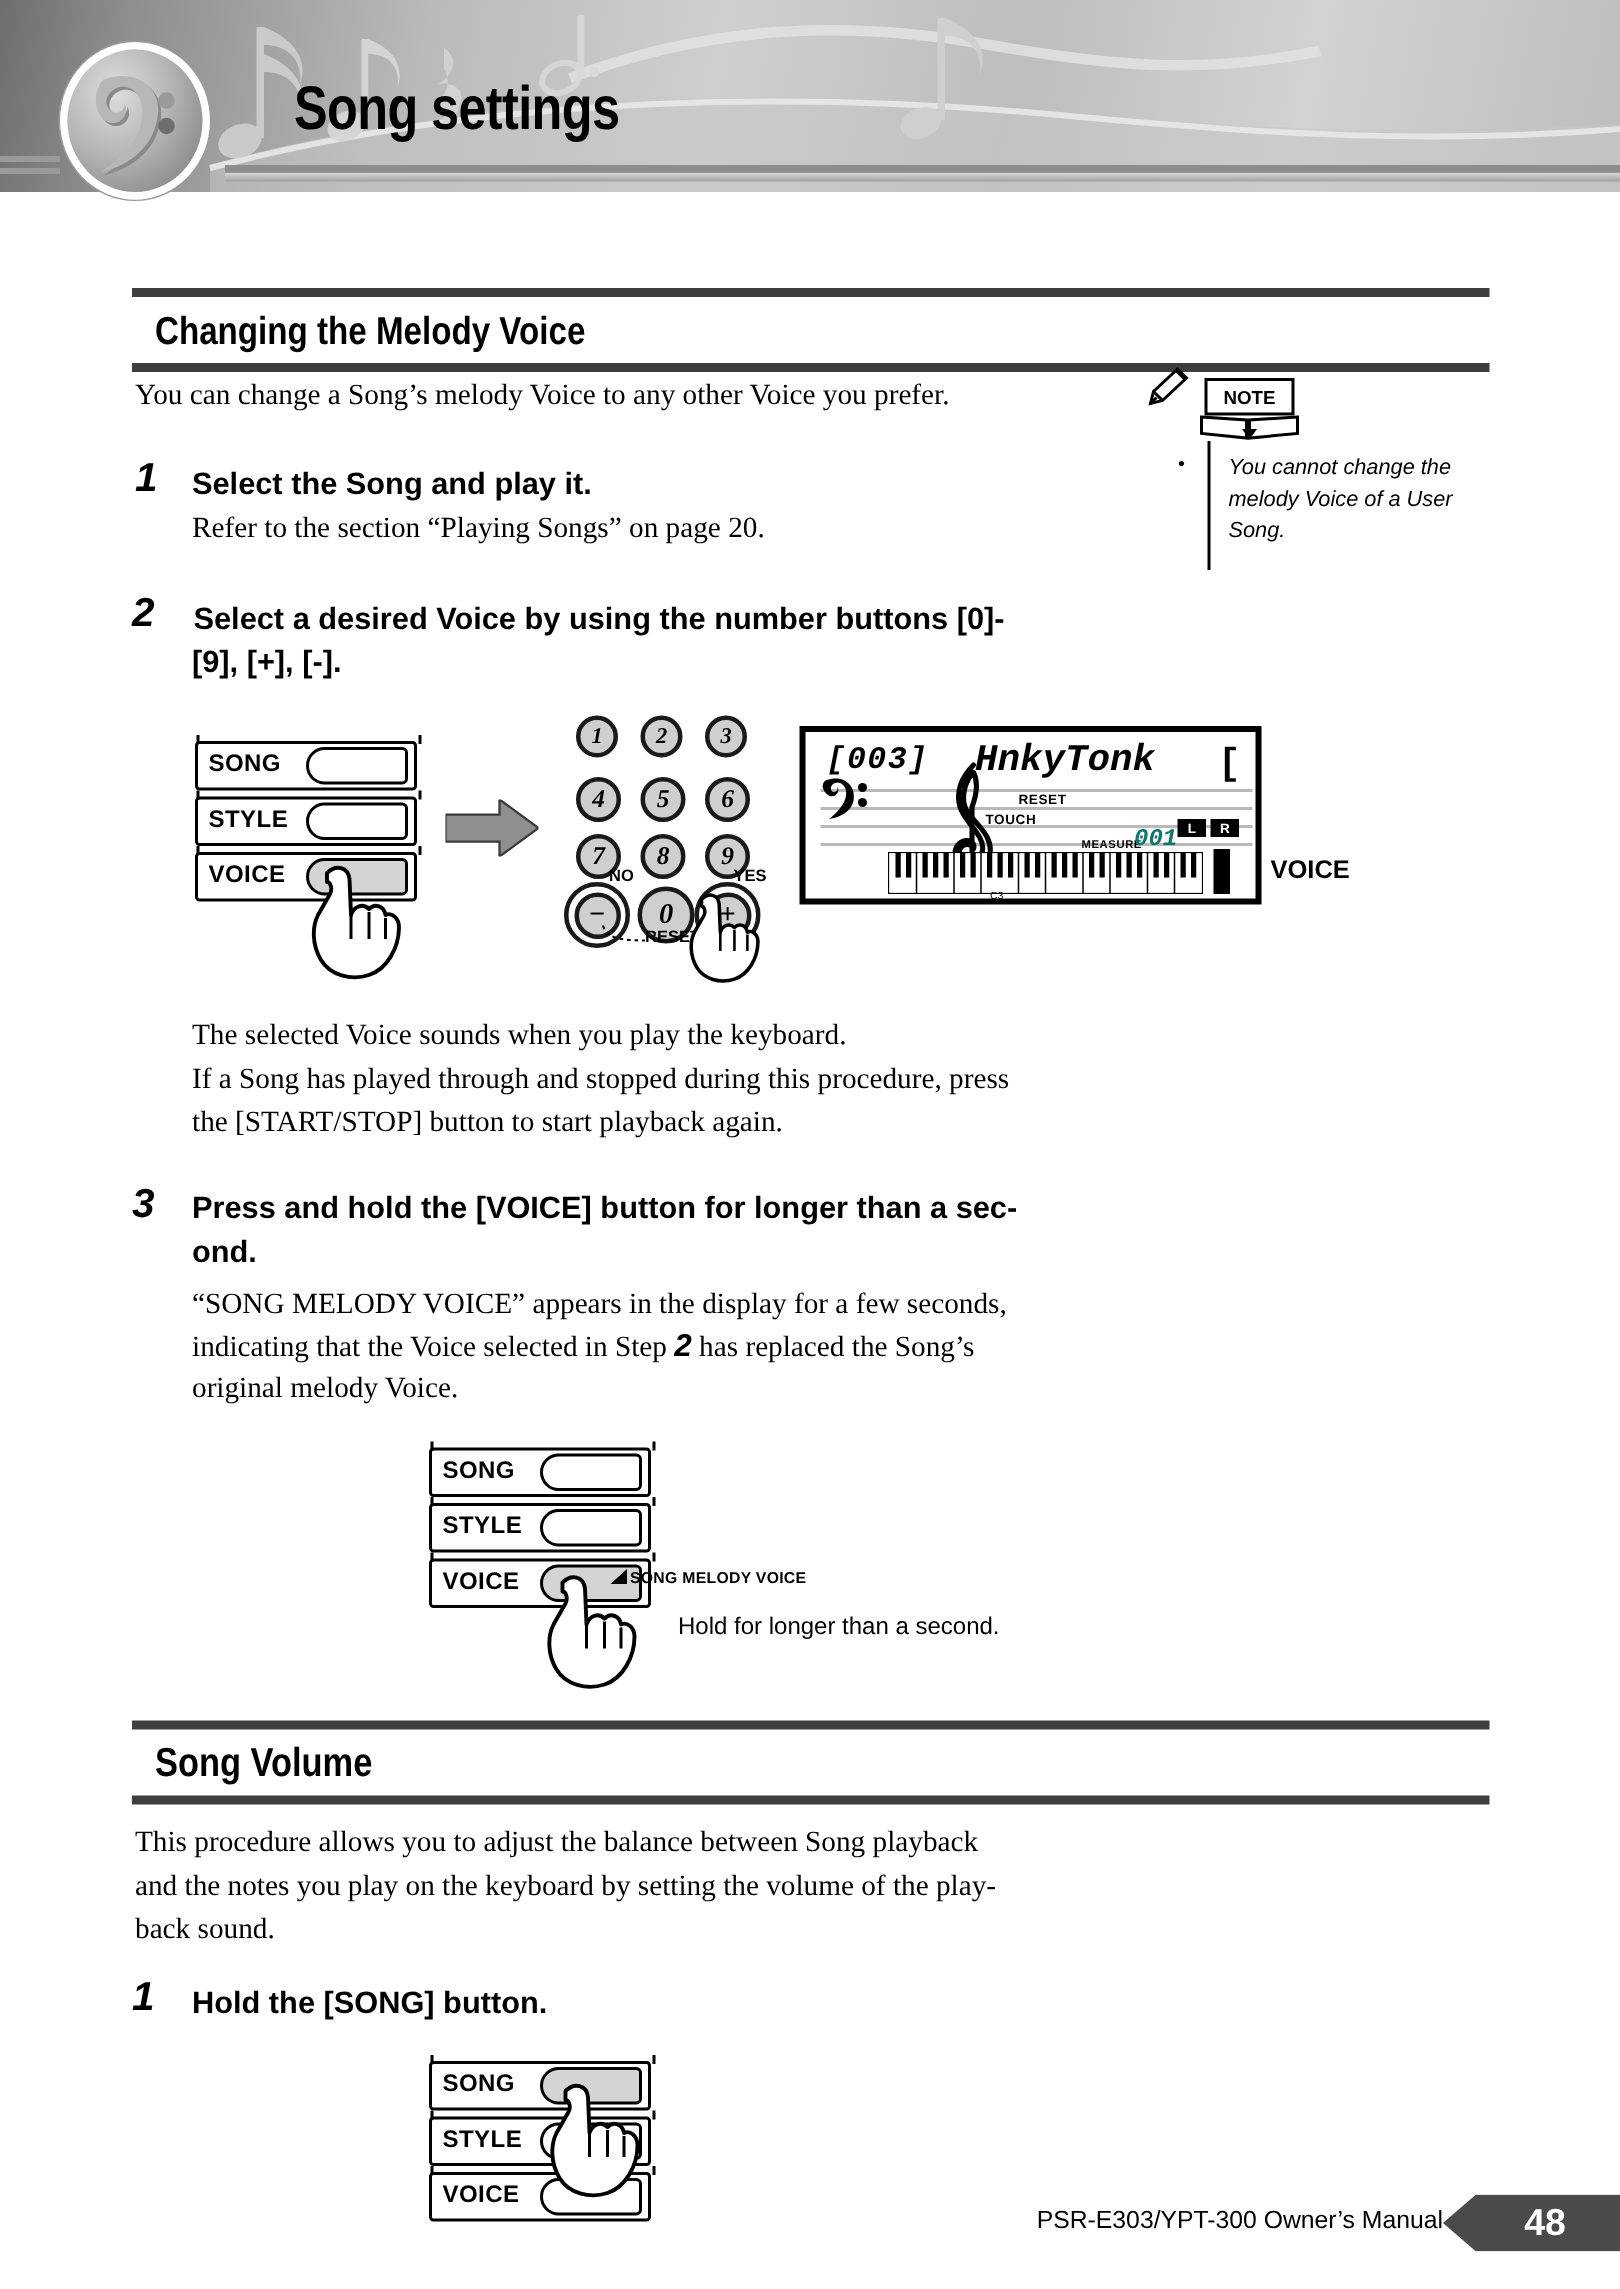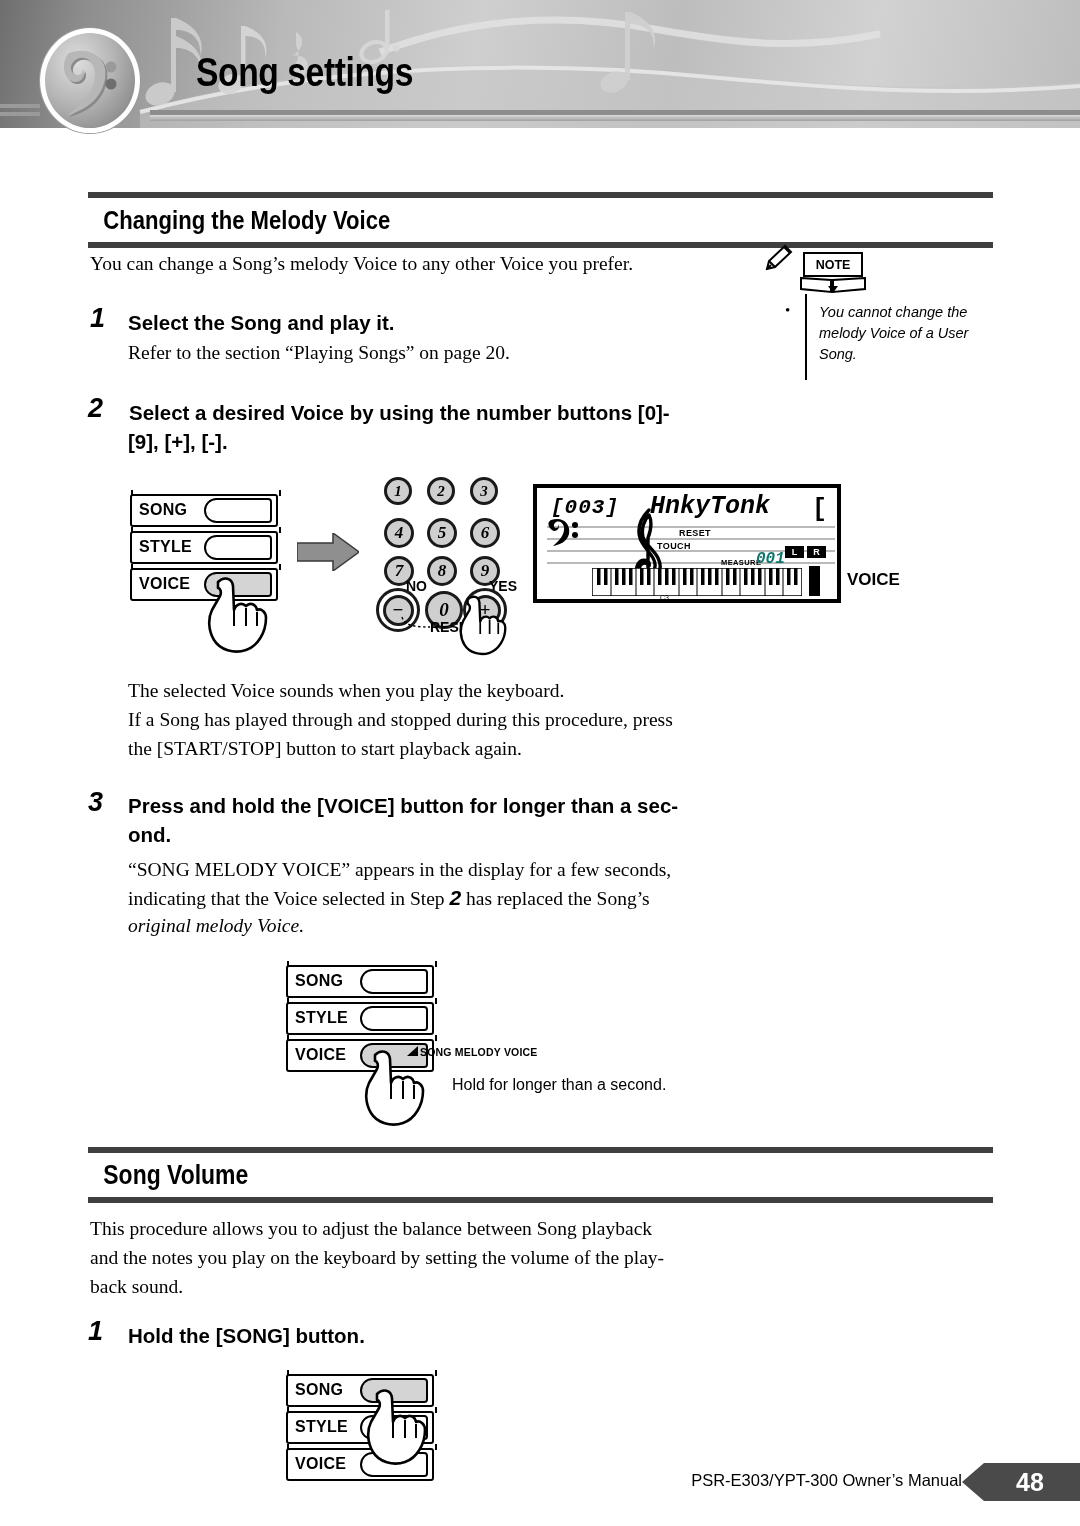--- a/index.html
+++ b/index.html
@@ -151,21 +151,21 @@
     width:31px; height:31px; border-radius:50%;
     border:3px solid #1a1a1a; background:#cfcfcf;
     display:flex; align-items:center; justify-content:center;
     font-family:"Liberation Serif", serif;
     font-weight:bold; font-style:italic; font-size:19px; color:#000;
   }
   .bigkey.flat { background:#cfcfcf; border:3px solid #1a1a1a; width:38px;height:38px;}
   .mini-lbl {
     position:absolute;
     font-family:"Liberation Sans", sans-serif;
-    font-weight:bold; font-size:14px; color:#000;text-align:right;
+    font-weight:bold; font-size:11px; color:#000;text-align:right;
   }
 
   
   .lcd {
     position:absolute; left:533px; top:484px; width:308px; height:119px;
     border:4px solid #000; background:#fff;
   }
   .lcd-inner { position:absolute; left:0; top:0; width:100%; height:100%; }
   .lcd-num {
     position:absolute; left:14px; top:8px;
@@ -474,21 +474,21 @@
 <div class="body-txt" style="left:128px; top:677px; width:680px;">The selected Voice sounds when you play the keyboard.</div>
 <div class="body-txt" style="left:128px; top:706px; width:680px;">If a Song has played through and stopped during this procedure, press</div>
 <div class="body-txt" style="left:128px; top:735px; width:680px;">the [START/STOP] button to start playback again.</div>
 
 <div class="step-num" style="left:88px; top:787px;">3</div>
 <div class="step" style="left:128px; top:791px; width:660px;">Press and hold the [VOICE] button for longer than a sec-</div>
 <div class="step" style="left:128px; top:820px; width:660px;">ond.</div>
 
 <div class="body-txt" style="left:128px; top:856px; width:700px;">“SONG MELODY VOICE” appears in the display for a few seconds,</div>
 <div class="body-txt" style="left:128px; top:884px; width:720px;"><span>indicating that the Voice selected in Step </span><span class="inline-num">2</span><span> has replaced the Song’s</span></div>
-<div class="body-txt" style="left:128px; top:912px; width:700px;font-style:italic;">original melody Voice.</div>
+<div class="body-txt" style="left:128px; top:912px; width:700px;">original melody Voice.</div>
 
 <div class="btnpanel" style="left:286px; top:965px;">
   <div class="btnrow">
     <div class="plate"></div>
     <div class="lbl">SONG</div>
     <div class="key"></div>
   </div>
   <div class="btnrow">
     <div class="plate"></div>
     <div class="lbl">STYLE</div>

